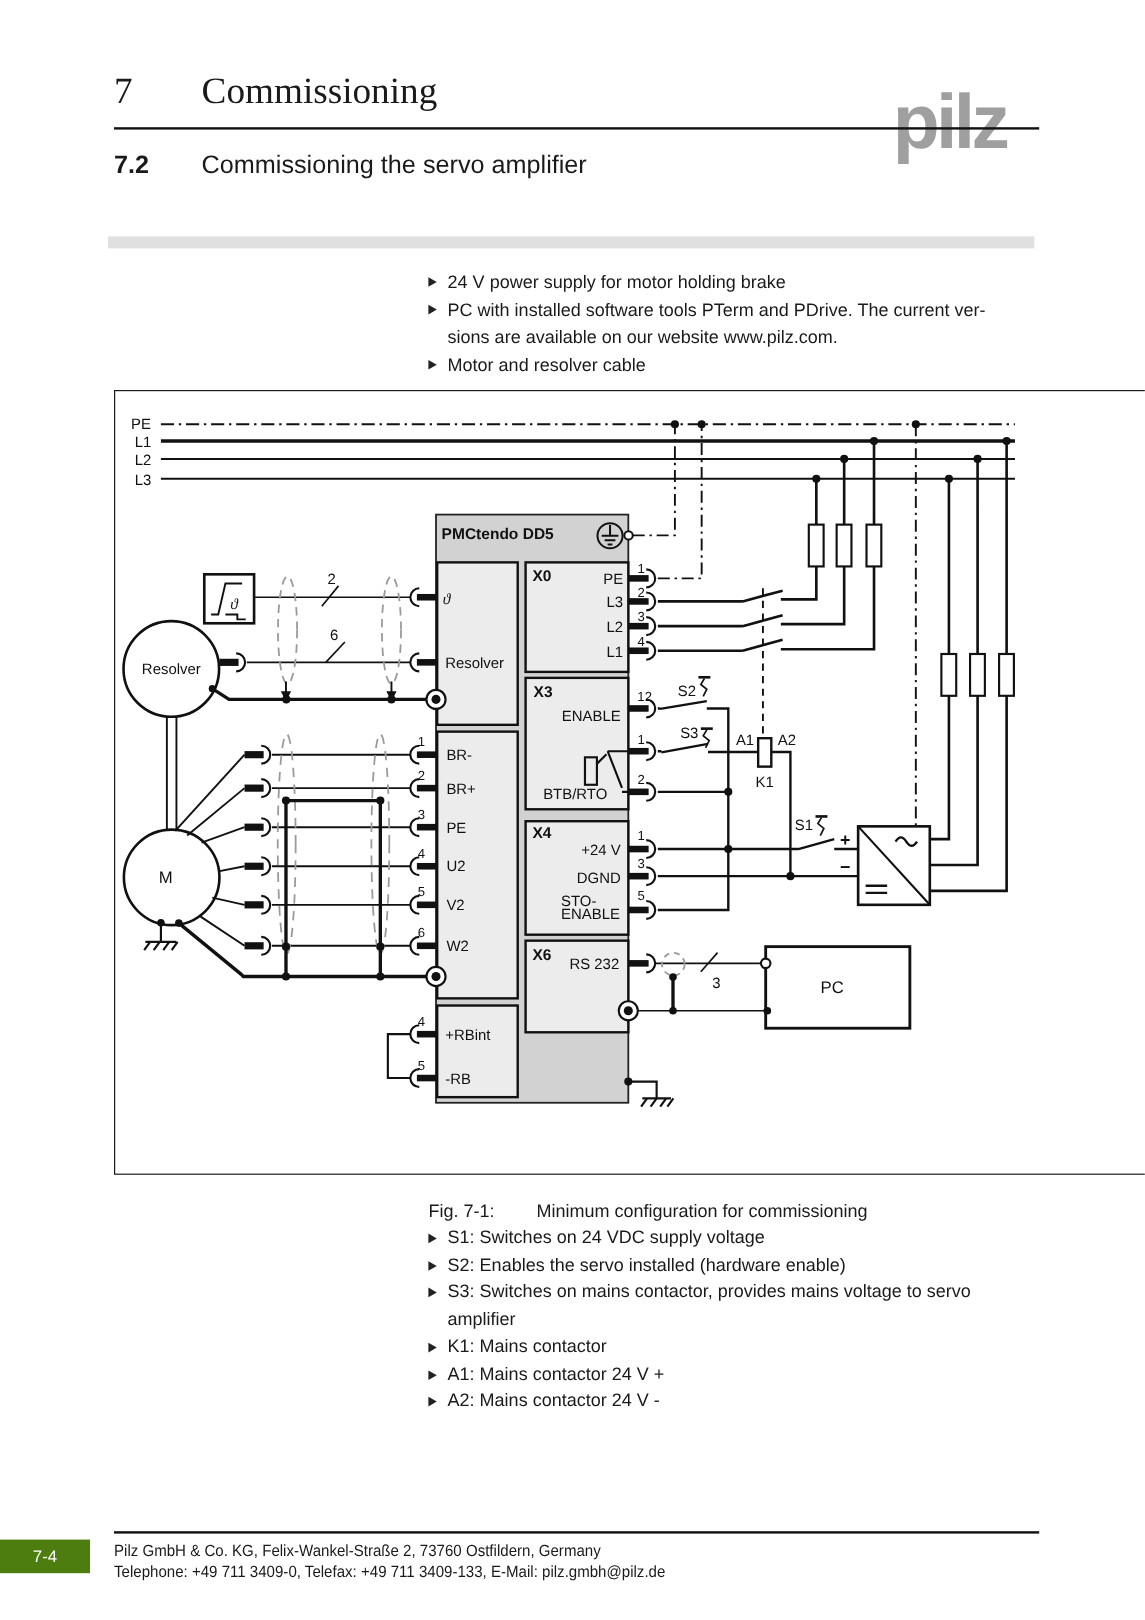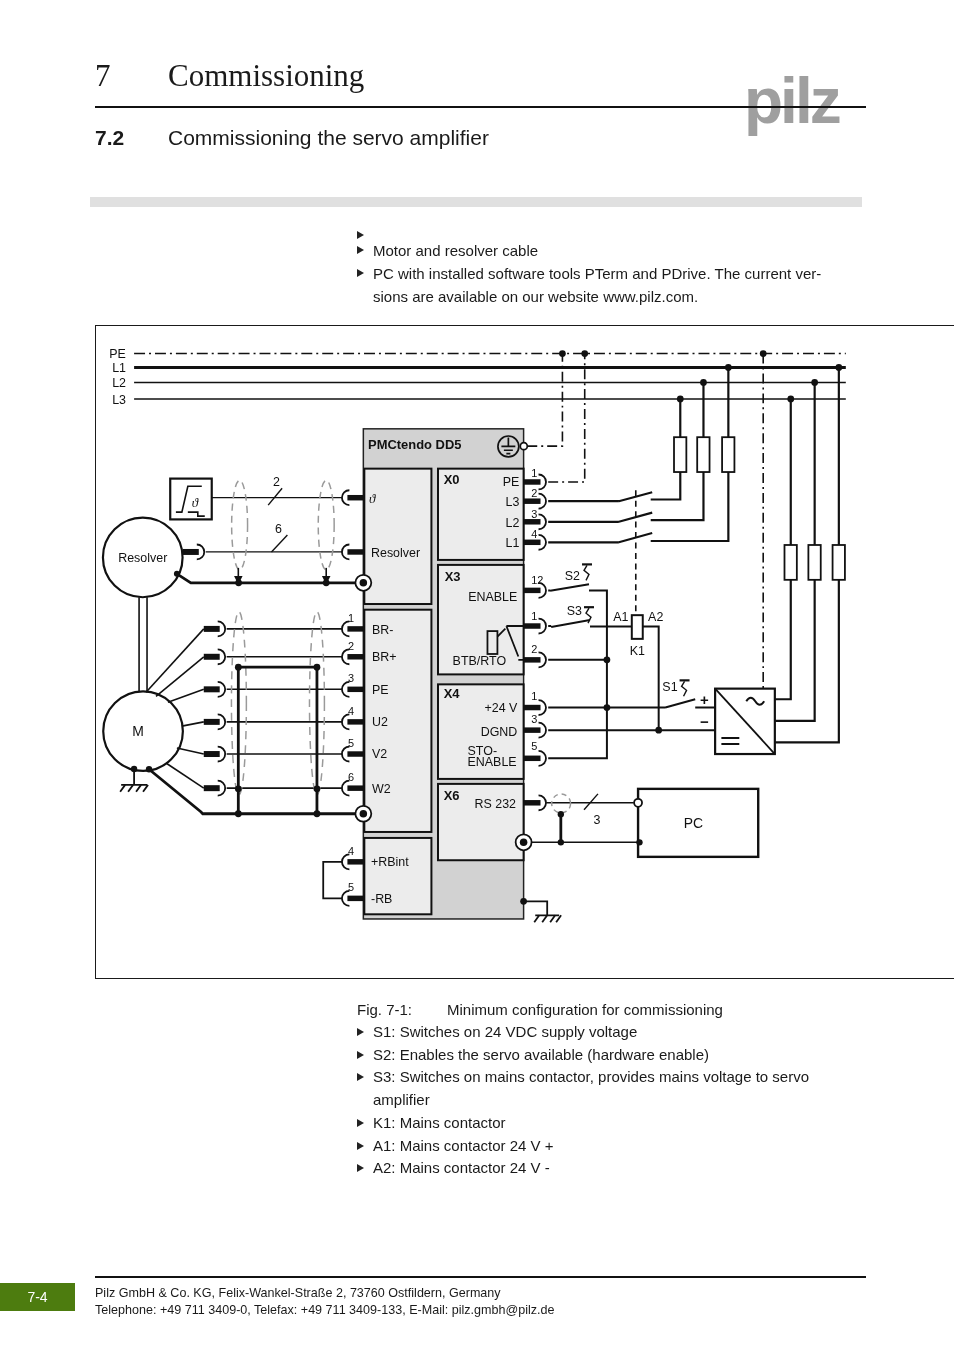--- a/index.html
+++ b/index.html
@@ -47,33 +47,36 @@
 <div class="abs" id="chapter-title">Commissioning</div>
 <div class="abs" id="logo">pilz</div>
 <div class="abs" id="header-rule"></div>
 <div class="abs" id="section-num">7.2</div>
 <div class="abs" id="section-title">Commissioning the servo amplifier</div>
 <div class="abs" id="gray-bar"></div>
 
 <div class="abs blist" id="intro-list">
   <div class="brow">
     <span class="arr"></span>
-  </div>
-  <div class="brow">
-    <span class="arr"></span>
-    <div>
-        <div>Motor and resolver cable</div>
+    <div>
+        <div>24 V power supply for motor holding brake</div>
       </div>
   </div>
   <div class="brow">
     <span class="arr"></span>
     <div>
       <div>PC with installed software tools PTerm and PDrive. The current ver-</div>
       <div>sions are available on our website www.pilz.com.</div>
     </div>
+  </div>
+  <div class="brow">
+    <span class="arr"></span>
+    <div>
+        <div>Motor and resolver cable</div>
+      </div>
   </div>
 </div>
 
 <div class="abs" id="figure-frame">
 <svg width="768" height="651" viewBox="0 0 771 654" xmlns="http://www.w3.org/2000/svg">
   <defs>
     <g id="pinR">
           <rect x="0" y="-2.75" width="17" height="5.5" fill="#111"></rect>
           <path d="M15,-7.5 A7.5,7.5 0 0 1 15,7.5" fill="none" stroke="#111" stroke-width="1.8"></path>
         </g>
@@ -414,21 +417,21 @@
 <div class="abs blist" id="legend-list">
   <div class="brow">
     <span class="arr"></span>
     <div>
         <div>S1: Switches on 24 VDC supply voltage</div>
       </div>
   </div>
   <div class="brow">
     <span class="arr"></span>
     <div>
-        <div>S2: Enables the servo available (hardware enable)</div>
+        <div>S2: Enables the servo installed (hardware enable)</div>
       </div>
   </div>
   <div class="brow">
     <span class="arr"></span>
     <div>
       <div>S3: Switches on mains contactor, provides mains voltage to servo</div>
       <div>amplifier</div>
     </div>
   </div>
   <div class="brow">

